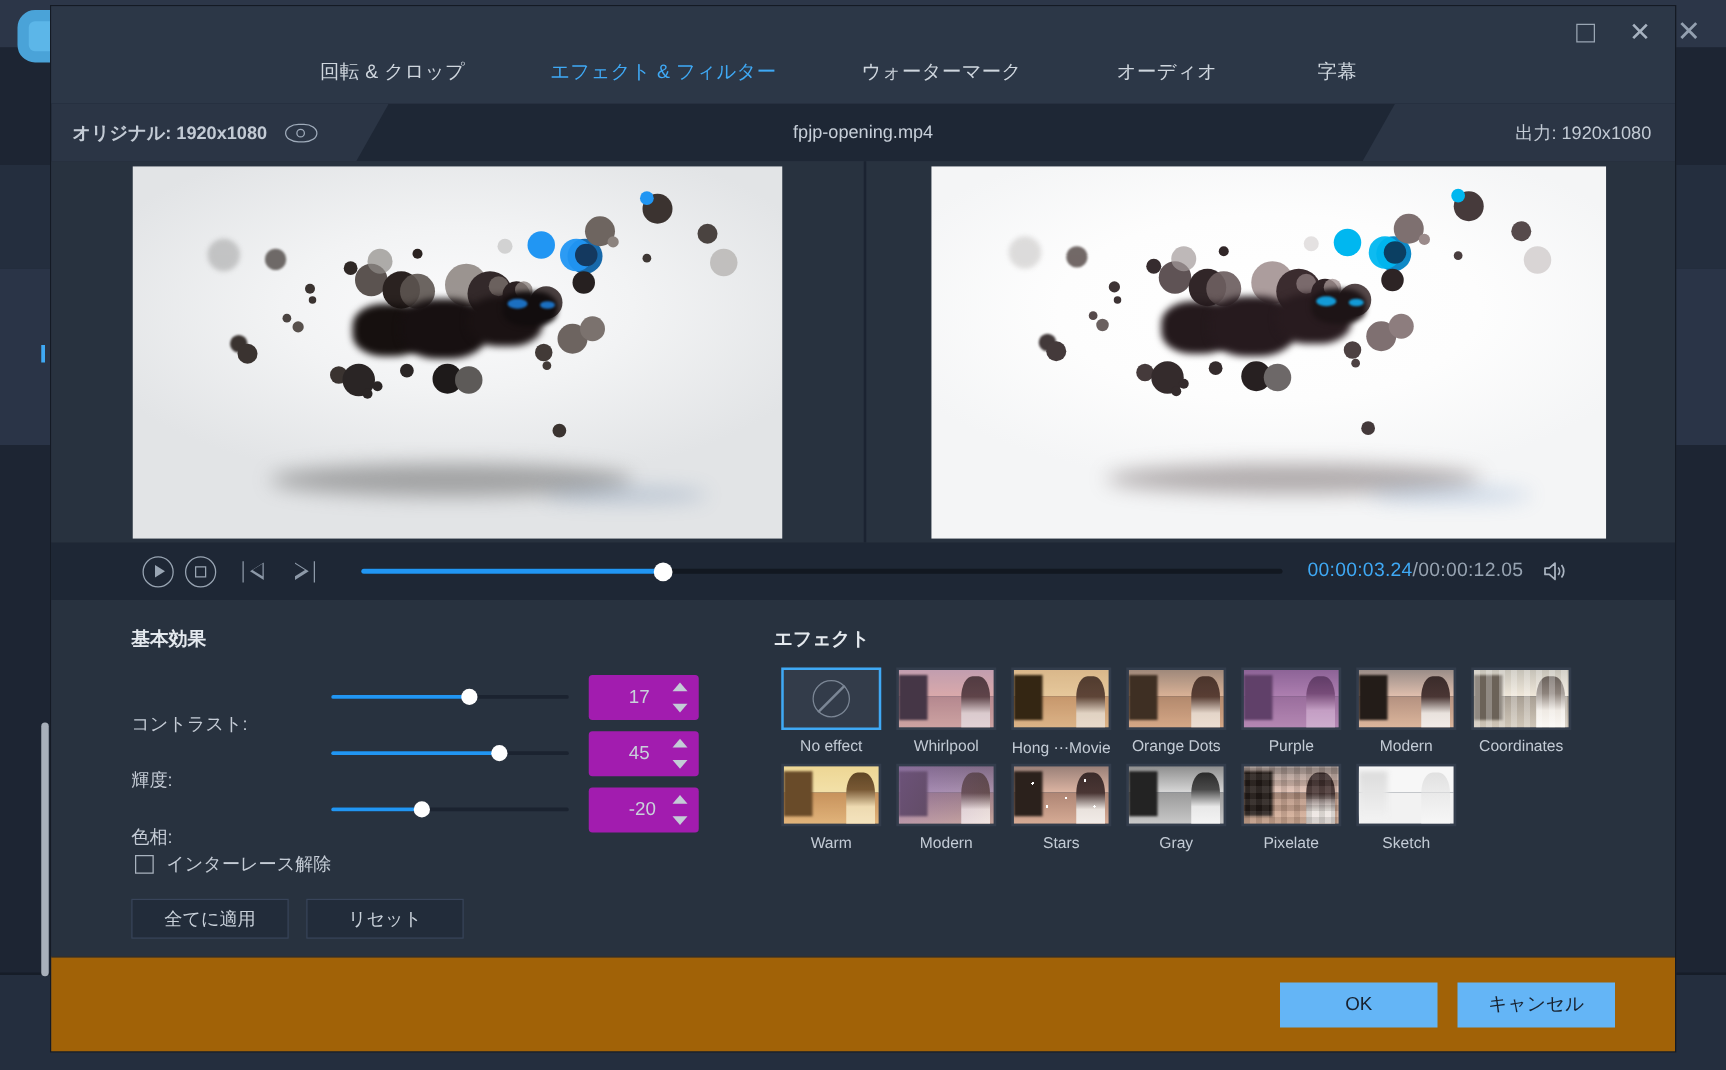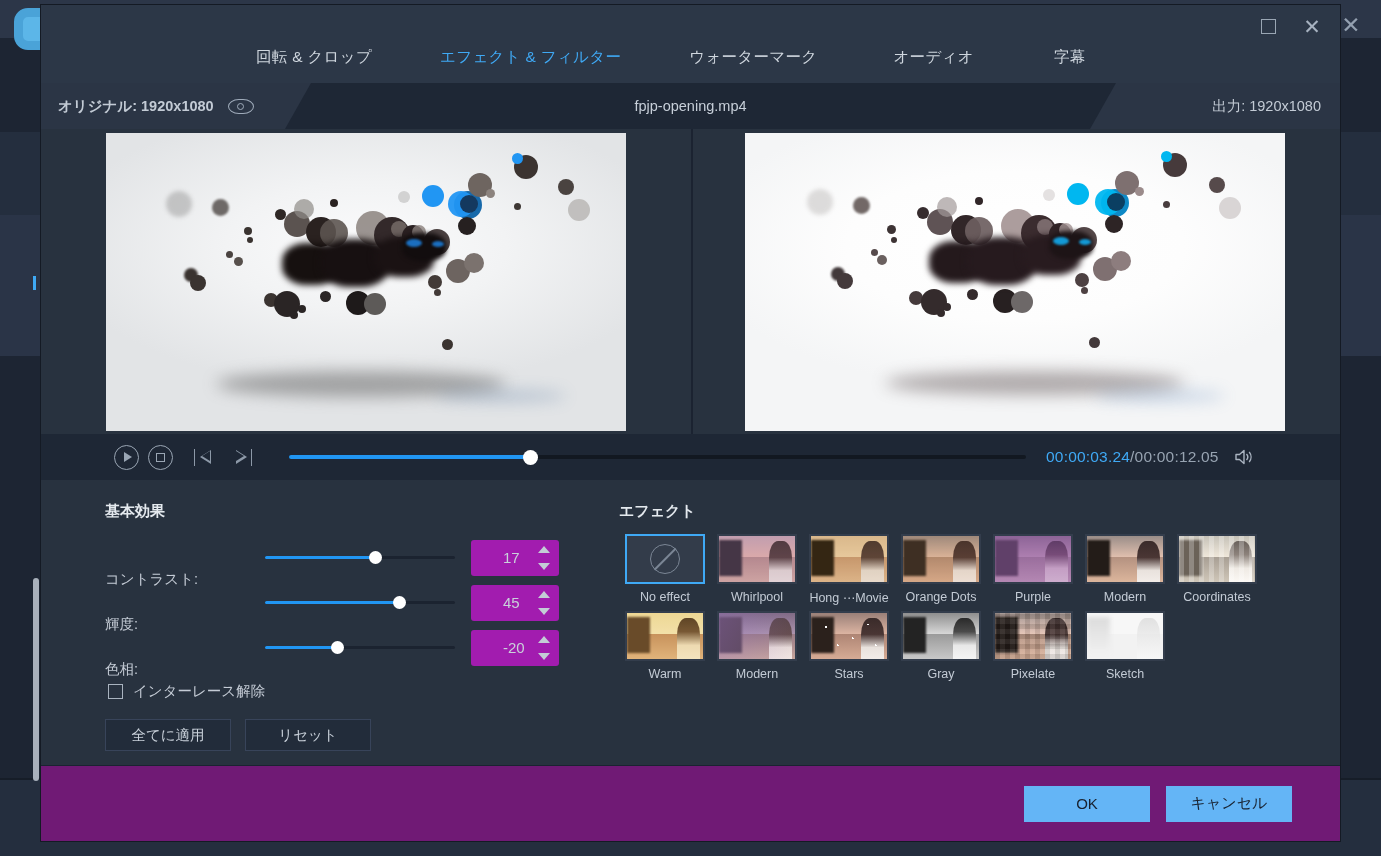--- a/index.html
+++ b/index.html
@@ -240,21 +240,21 @@
   .ph .sky  { position:absolute; left:0; top:0; width:100%; height:46%; }
   .ph .gnd  { position:absolute; left:0; top:46%; width:100%; height:54%; }
   .ph .rock { position:absolute; left:0; top:8%; width:30%; height:80%; background:#241b18; filter: blur(1px); }
   .ph .fig  { position:absolute; right:4%; top:10%; width:30%; height:90%;
               background: linear-gradient(180deg,#3a2b2a 0%, #4a3634 40%, #e9e2dd 72%, #f2ece8 100%);
               border-radius: 40% 40% 0 0; }
   .ph .tint { position:absolute; inset:0; }
 
   
   .footer {
-    height: 76px; background: #701a75; border-top: 1px solid #1b2331;
+    height: 76px; background: #a16207; border-top: 1px solid #1b2331;
     display: flex; align-items: center; justify-content: flex-end;
     padding-right: 48px; gap: 16px; flex: none;
   }
   .btn-primary {
     width: 126px; height: 36px; background: #64b5f6; color: #18212e;
     font-size: 15px; display:flex; align-items:center; justify-content:center; border: none;
   }
 </style>
 </head>
 <body>

